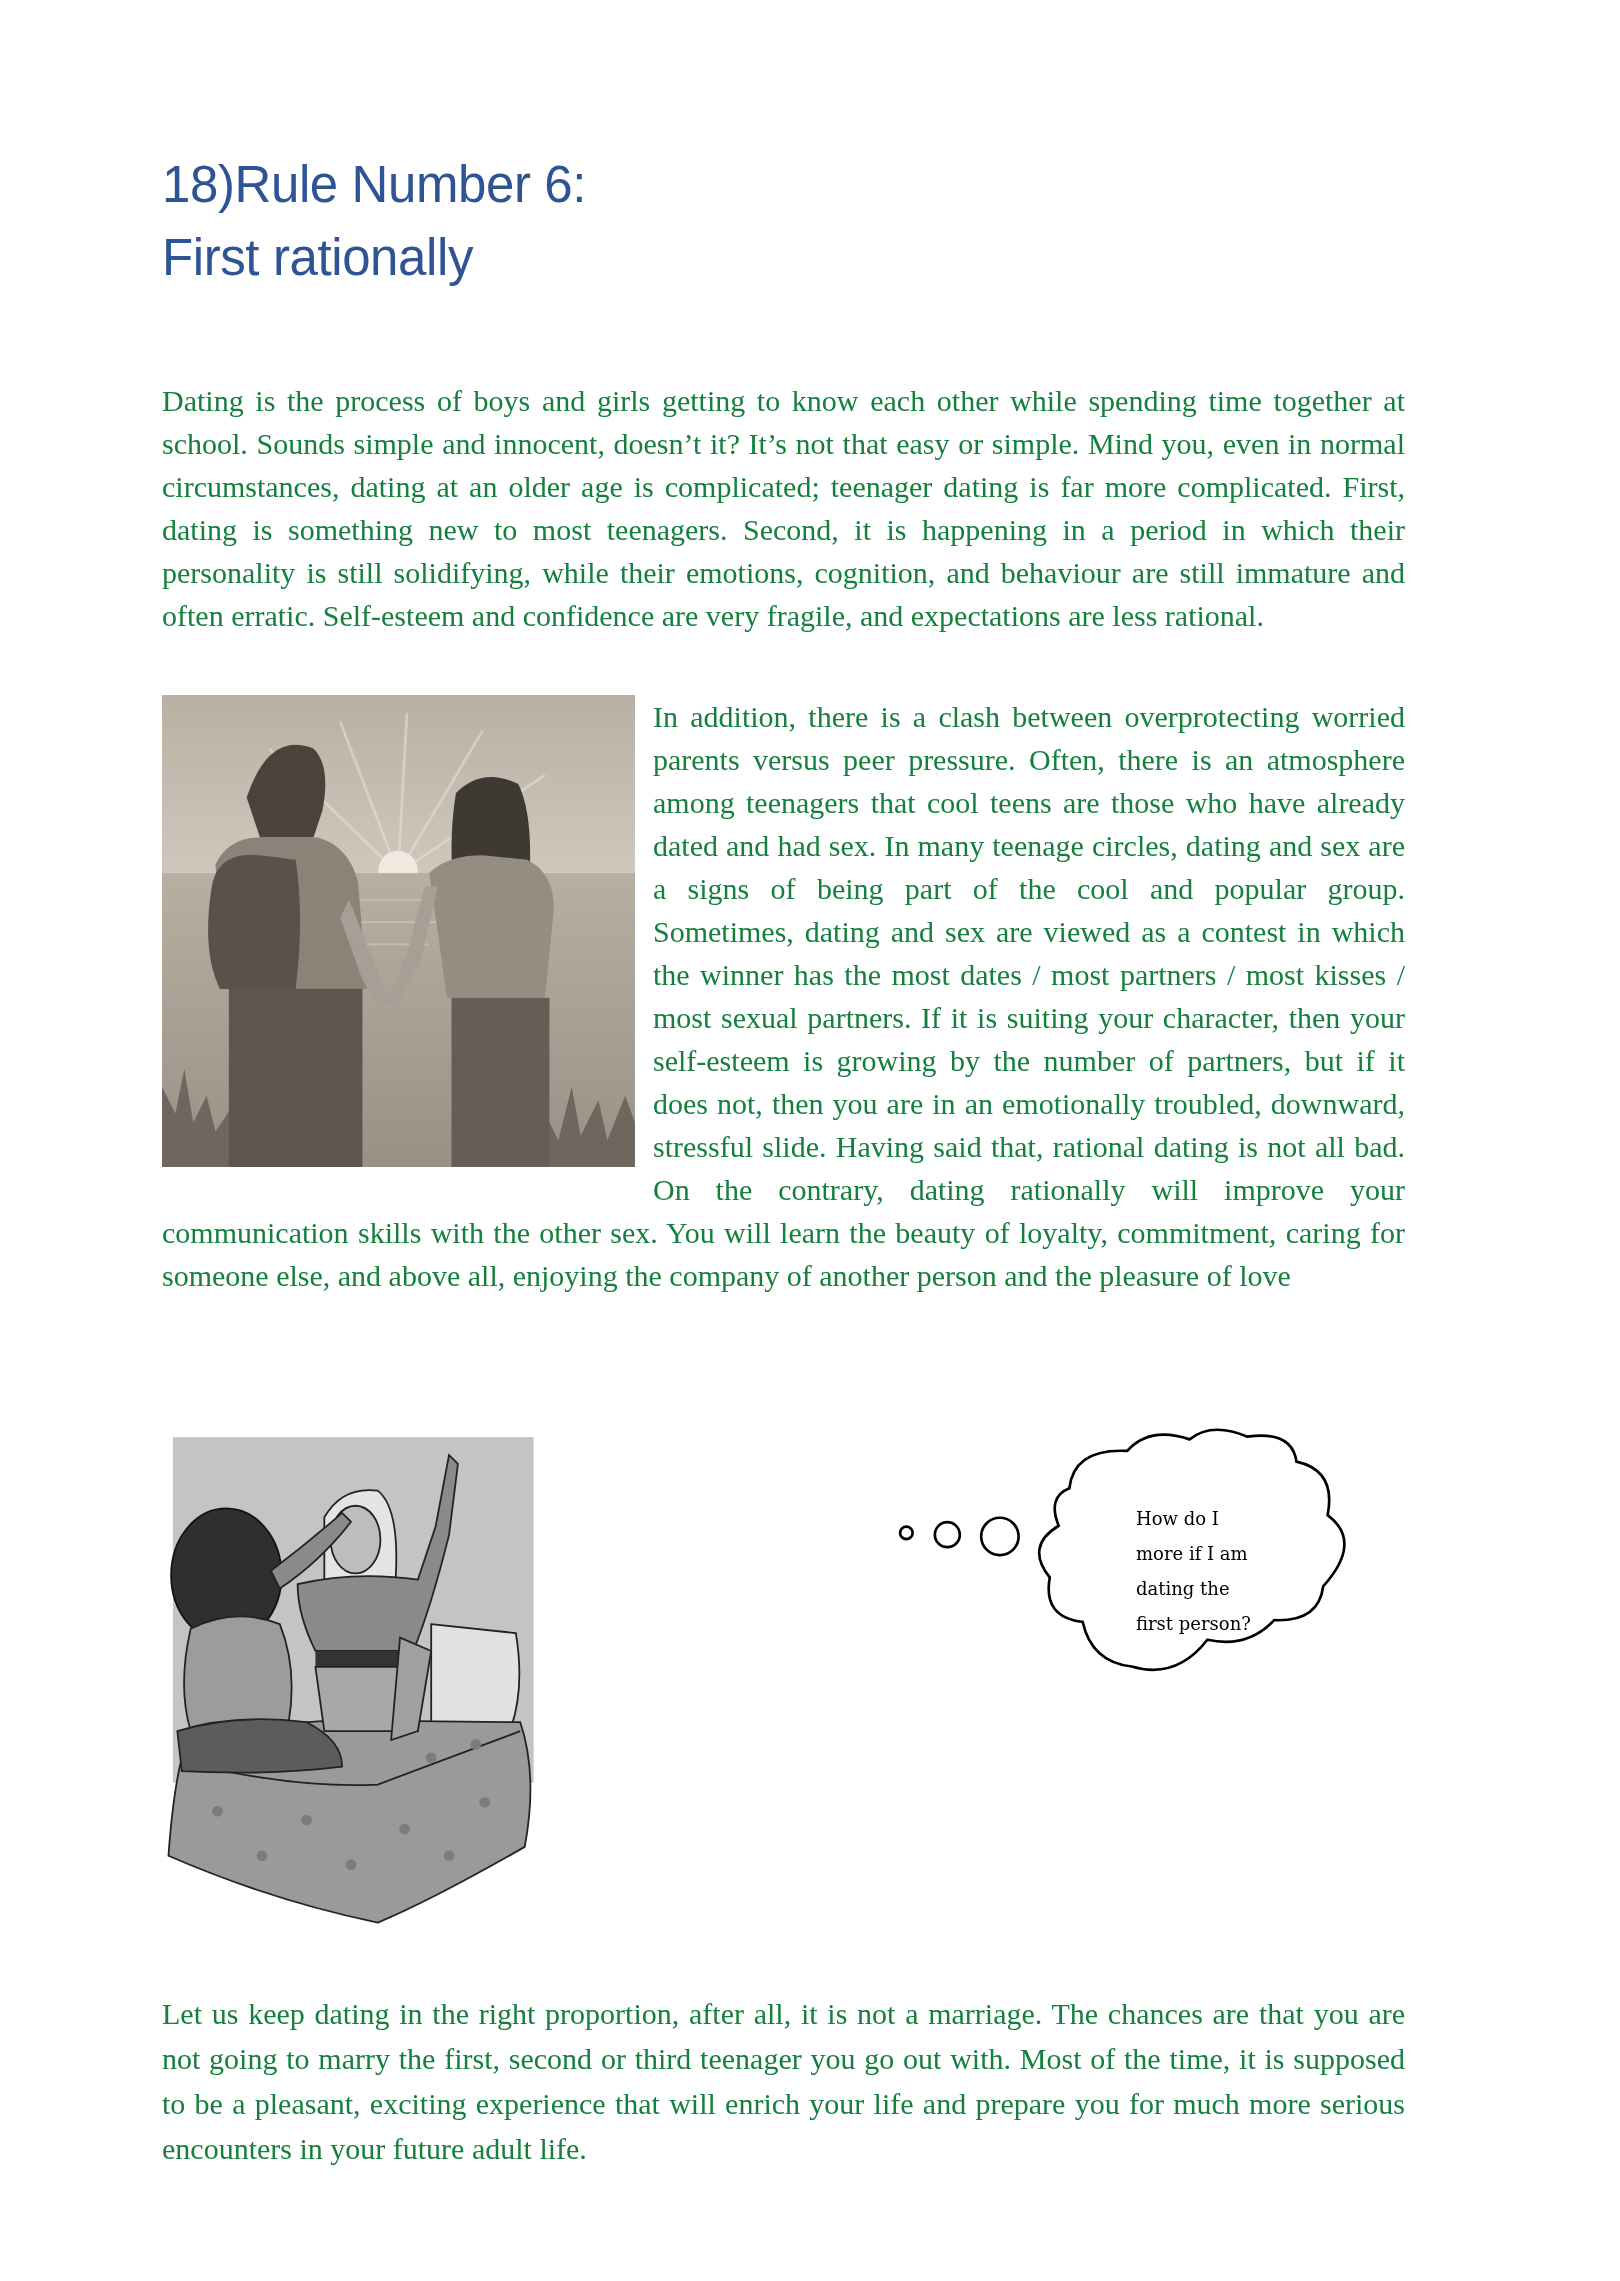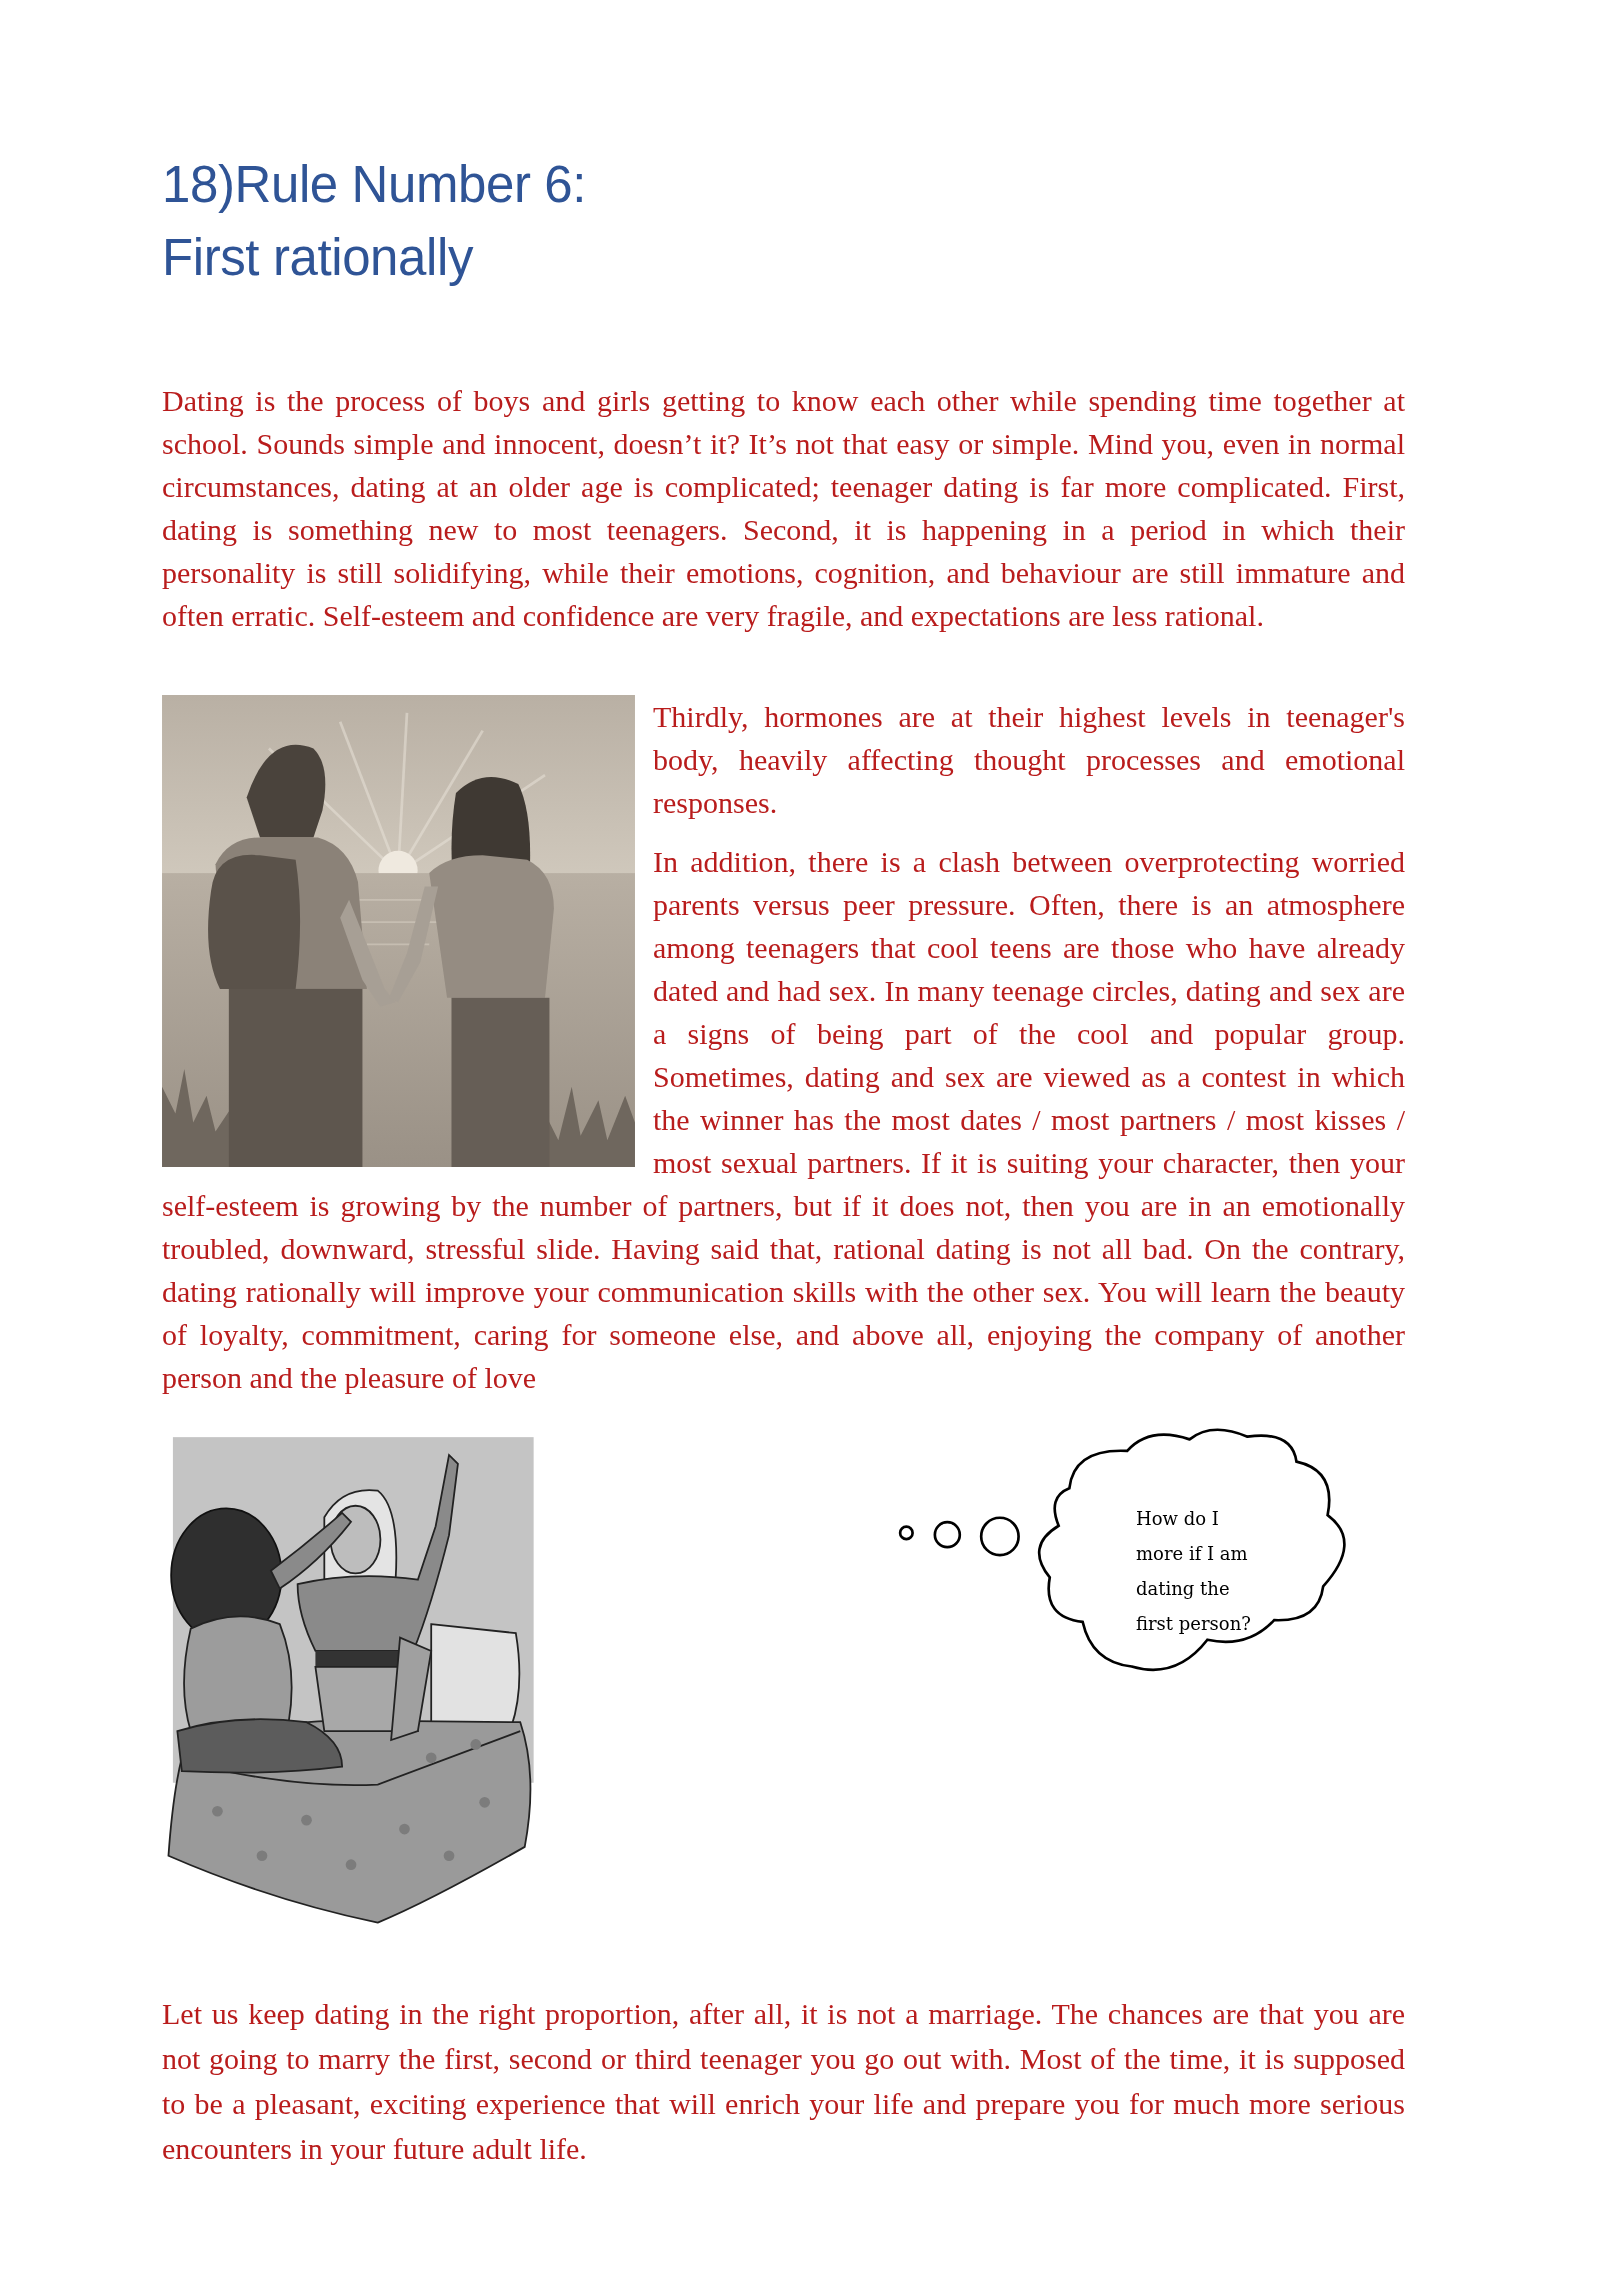--- a/index.html
+++ b/index.html
@@ -9,21 +9,21 @@
     .heading {
       position: absolute; left: 162px; top: 148px;
       font-family: Liberation Sans, sans-serif;
       font-size: 51px; line-height: 73px; color: #2f5496; font-weight: normal;
       margin: 0; letter-spacing: -0.4px;
     }
     .heading span { display: block; }
 
     .body-text {
       font-family: "Liberation Serif", "DejaVu Serif", serif;
-      font-size: 30px; line-height: 43px; color: #b91c1c;
+      font-size: 30px; line-height: 43px; color: #15803d;
       text-align: justify; margin: 0;
     }
 
     .para1 { position: absolute; left: 162px; top: 379px; width: 1243px; }
 
     .flow-block { position: absolute; left: 162px; top: 695px; width: 1243px; }
     .sketch {
       float: left; width: 473px; height: 472px; margin: 0 18px 5.3px 0;
       background: #d8d1c6; position: relative; overflow: hidden;
     }
@@ -97,21 +97,20 @@
         <path d="M55 220 Q60 175 110 180 L150 185 Q160 250 150 330 L65 330 Q45 290 55 220 Z" fill="#5a524a"></path>
         <rect x="75" y="330" width="150" height="200" fill="#5e564e"></rect>
         <path d="M210 230 L250 330 L262 345 L245 350 L225 320 L200 250 Z" fill="#a79f95"></path>
 
         <path d="M330 110 Q360 80 400 100 Q420 140 410 240 L330 240 Q320 170 330 110 Z" fill="#3f3933"></path>
         <path d="M300 200 Q320 180 360 180 L410 185 Q440 200 440 240 L430 340 L320 340 Z" fill="#958c82"></path>
         <rect x="325" y="340" width="110" height="190" fill="#665e56"></rect>
         <path d="M310 215 L290 300 L265 345 L255 340 L275 290 L295 215 Z" fill="#a79f95"></path>
       </svg>
     </div>
-    <p class="body-text first">Thirdly, hormones are at their highest levels in teenager's body, heavily affecting thought processes and emotional responses.</p>
     <p class="body-text">In addition, there is a clash between overprotecting worried parents versus peer pressure. Often, there is an atmosphere among teenagers that cool teens are those who have already dated and had sex. In many teenage circles, dating and sex are a signs of being part of the cool and popular group. Sometimes, dating and sex are viewed as a contest in which the winner has the most dates / most partners / most kisses / most sexual partners. If it is suiting your character, then your self-esteem is growing by the number of partners, but if it does not, then you are in an emotionally troubled, downward, stressful slide. Having said that, rational dating is not all bad. On the contrary, dating rationally will improve your communication skills with the other sex. You will learn the beauty of loyalty, commitment, caring for someone else, and above all, enjoying the company of another person and the pleasure of love</p>
   </div>
 
   <div class="cartoon">
     <svg width="383" height="508" viewBox="0 0 430 570">
       <rect x="10" y="0" width="405" height="388" fill="#c4c4c4"></rect>
 
       <path d="M300 210 L395 220 Q405 280 390 325 L300 320 Z" fill="#e2e2e2" stroke="#222" stroke-width="2"></path>
 
       <path d="M20 360 Q80 320 200 318 L400 320 Q420 380 405 460 Q300 520 240 545 Q120 520 5 470 Q10 400 20 360 Z" fill="#9a9a9a" stroke="#222" stroke-width="2"></path>

